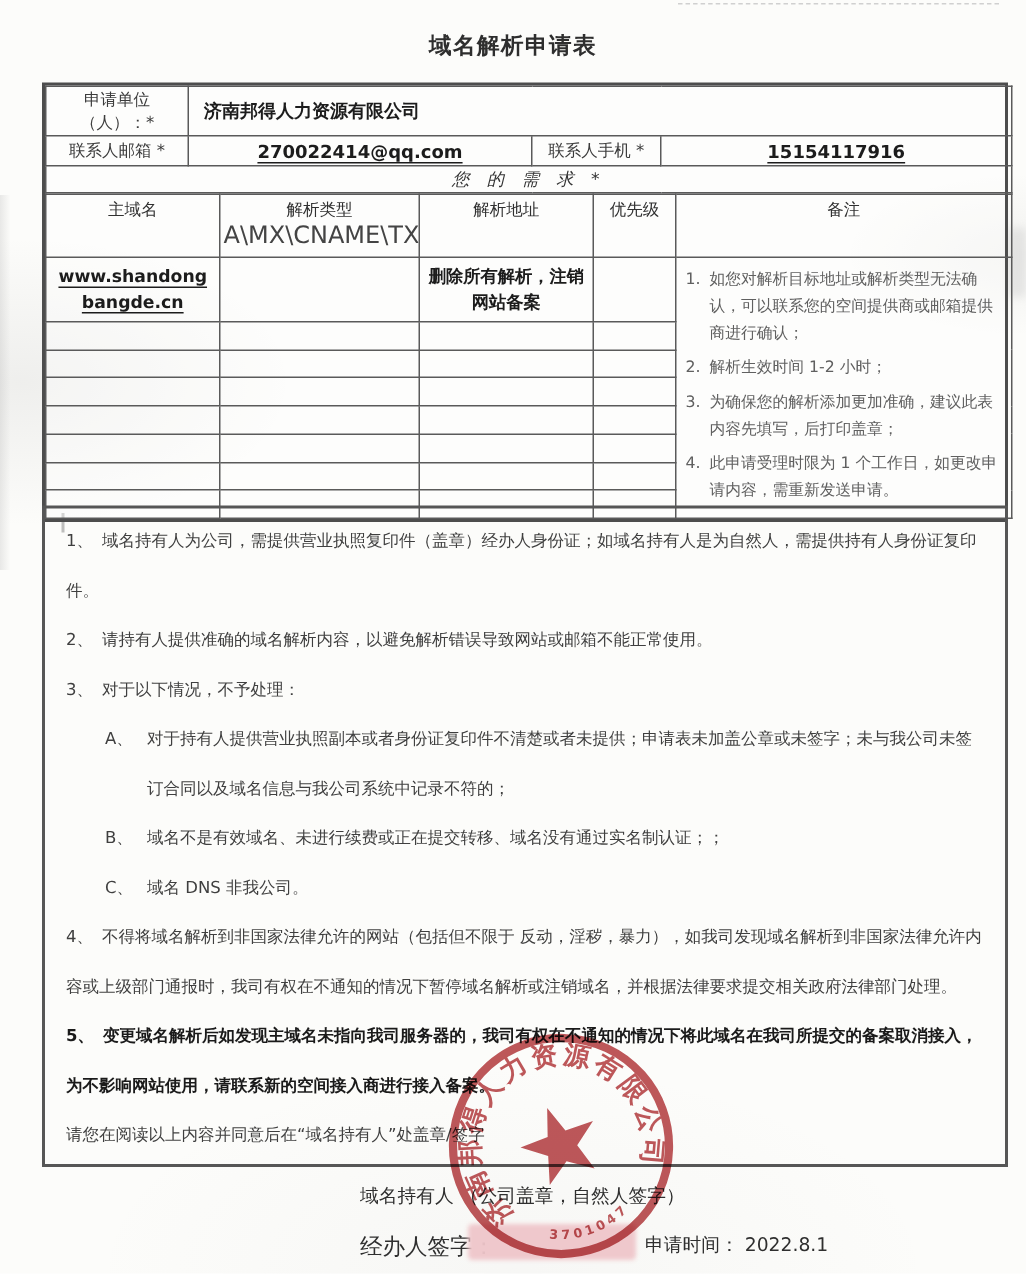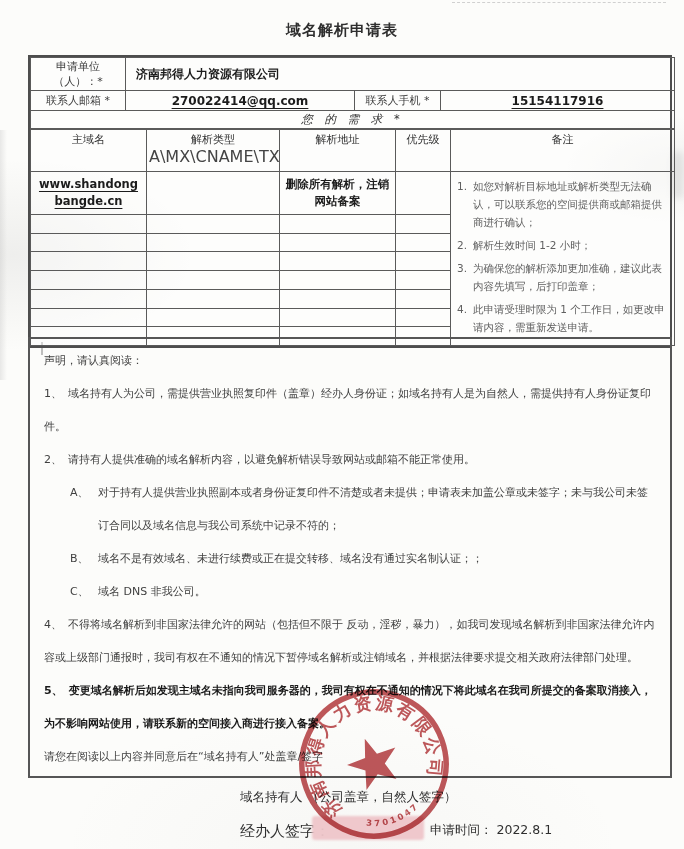--- a/index.html
+++ b/index.html
@@ -208,23 +208,23 @@
             <td></td>
             <td></td>
             <td></td>
             <td></td>
           </tr>
     </tbody>
       </table>
   </div>
 
   <div class="decl">
-    <p>声明，请认真阅读：</p>
     <p><span class="num">1、</span><span>域名持有人为公司，需提供营业执照复印件（盖章）经办人身份证；如域名持有人是为自然人，需提供持有人身份证复印件。</span></p>
     <p><span class="num">2、</span><span>请持有人提供准确的域名解析内容，以避免解析错误导致网站或邮箱不能正常使用。</span></p>
+    <p><span class="num">3、</span><span>对于以下情况，不予处理：</span></p>
     <div class="sub">
         <span class="no">A、</span>
         <span class="txt">对于持有人提供营业执照副本或者身份证复印件不清楚或者未提供；申请表未加盖公章或未签字；未与我公司未签订合同以及域名信息与我公司系统中记录不符的；</span>
       </div>
     <div class="sub">
         <span class="no">B、</span>
         <span class="txt">域名不是有效域名、未进行续费或正在提交转移、域名没有通过实名制认证；；</span>
       </div>
     <div class="sub">
         <span class="no">C、</span>

